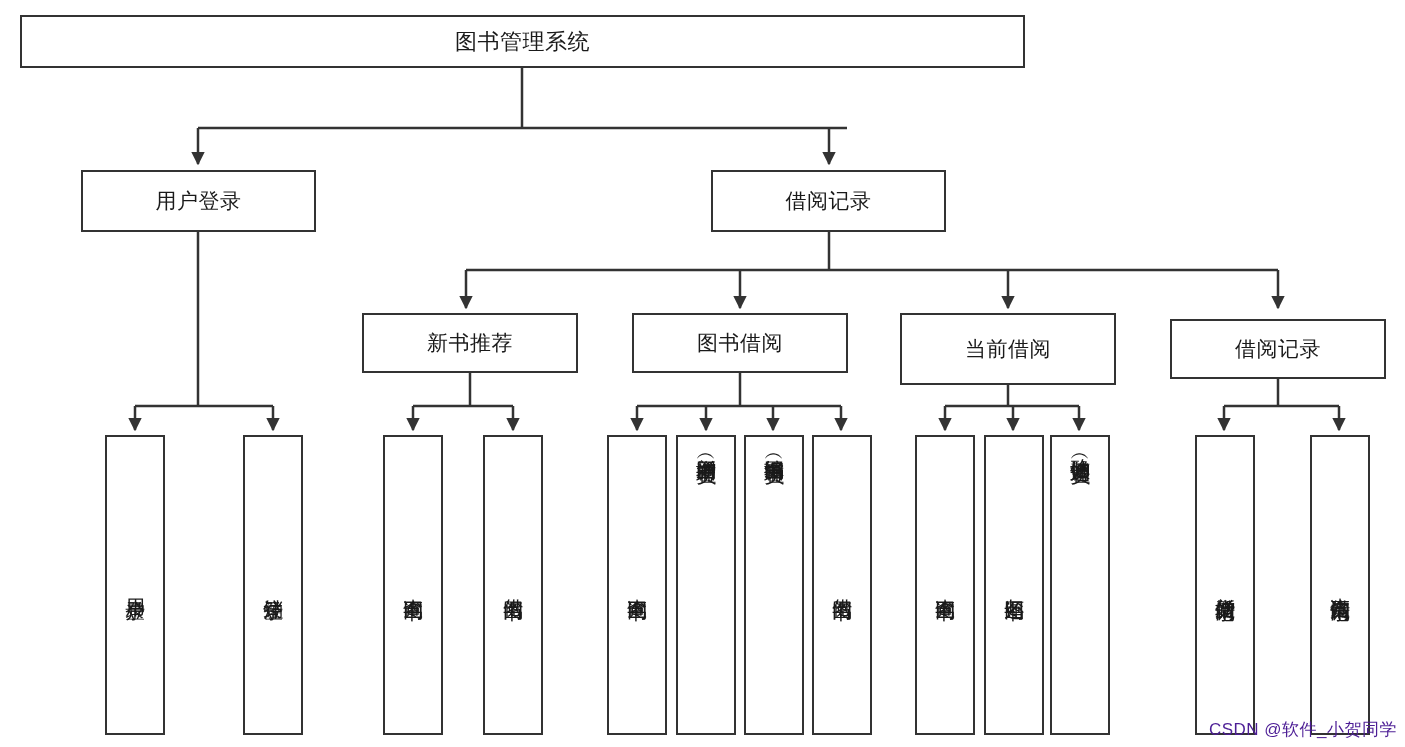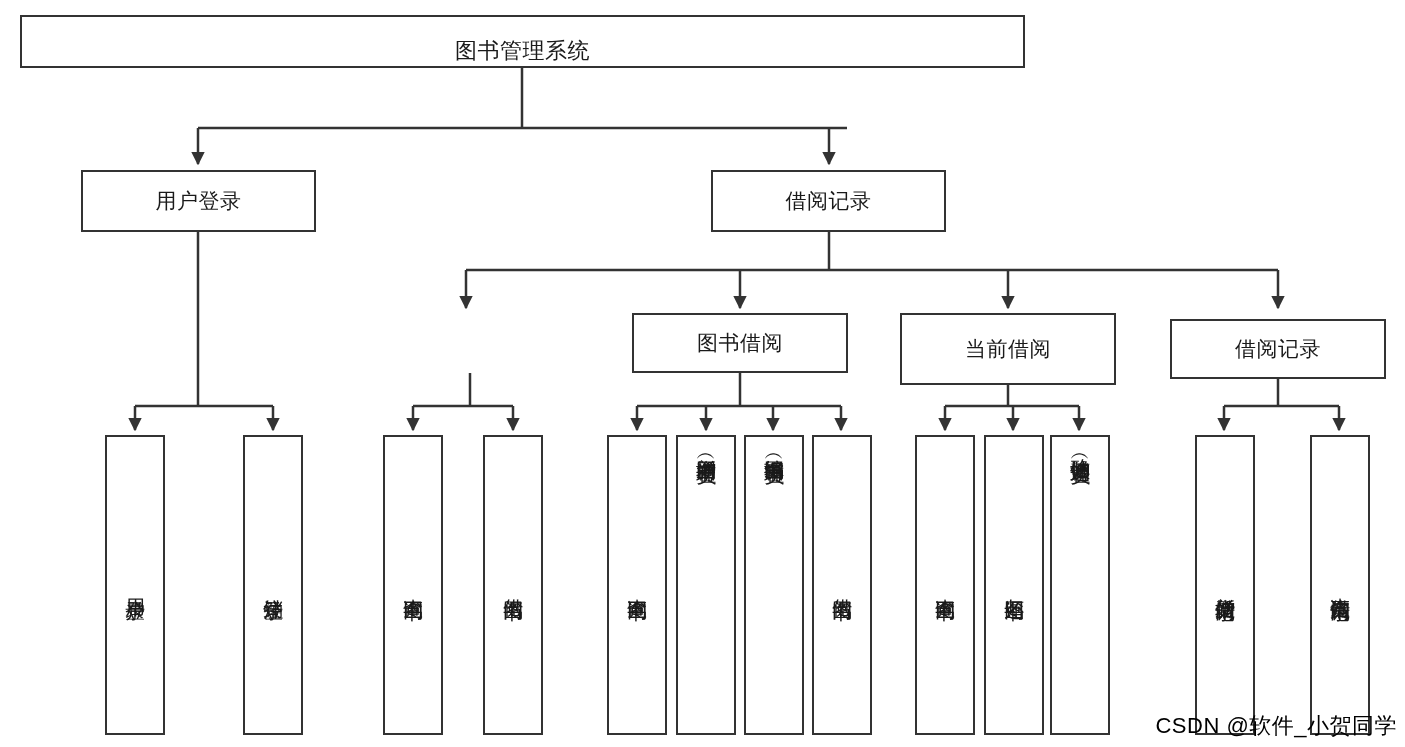--- a/index.html
+++ b/index.html
@@ -57,22 +57,22 @@
     left: 0;
     top: 0;
     width: 1405px;
     height: 747px;
     pointer-events: none;
   }
   .watermark {
     position: absolute;
     right: 8px;
     bottom: 6px;
-    font-size: 22px;
-    color: #000000;
+    font-size: 17px;
+    color: #4c1d95;
     letter-spacing: 0.5px;
     white-space: nowrap;
   }
 </style>
 </head>
 <body>
 
 <div id="canvas">
 
   <svg id="links" xmlns="http://www.w3.org/2000/svg">
@@ -118,31 +118,34 @@
       <path d="M 1013,406 L 1013,430" marker-end="url(#arrow)"></path>
       <path d="M 1079,406 L 1079,430" marker-end="url(#arrow)"></path>
 
       <path d="M 1278,373 L 1278,406"></path>
       <path d="M 1224,406 L 1339,406"></path>
       <path d="M 1224,406 L 1224,430" marker-end="url(#arrow)"></path>
       <path d="M 1339,406 L 1339,430" marker-end="url(#arrow)"></path>
     </g>
   </svg>
 
-  <div class="node node-h root" style="left:20px; top:15px; width:1005px; height:53px;align-items:flex-end;">
+  <div class="node node-h root" style="left:20px; top:15px; width:1005px; height:53px;">
     <span>图书管理系统</span>
   </div>
 
   <div class="node node-h" style="left:81px; top:170px; width:235px; height:62px;">
     <span>用户登录</span>
   </div>
   <div class="node node-h" style="left:711px; top:170px; width:235px; height:62px;">
     <span>借阅记录</span>
   </div>
 
+  <div class="node node-h" style="left:362px; top:313px; width:216px; height:60px;">
+    <span>新书推荐</span>
+  </div>
   <div class="node node-h" style="left:632px; top:313px; width:216px; height:60px;">
     <span>图书借阅</span>
   </div>
   <div class="node node-h" style="left:900px; top:313px; width:216px; height:72px;">
     <span>当前借阅</span>
   </div>
   <div class="node node-h" style="left:1170px; top:319px; width:216px; height:60px;">
     <span>借阅记录</span>
   </div>
 

